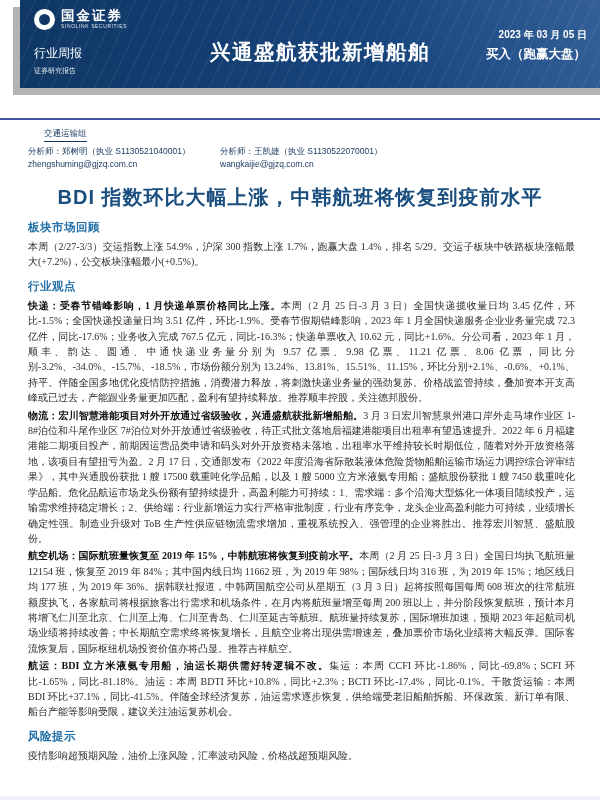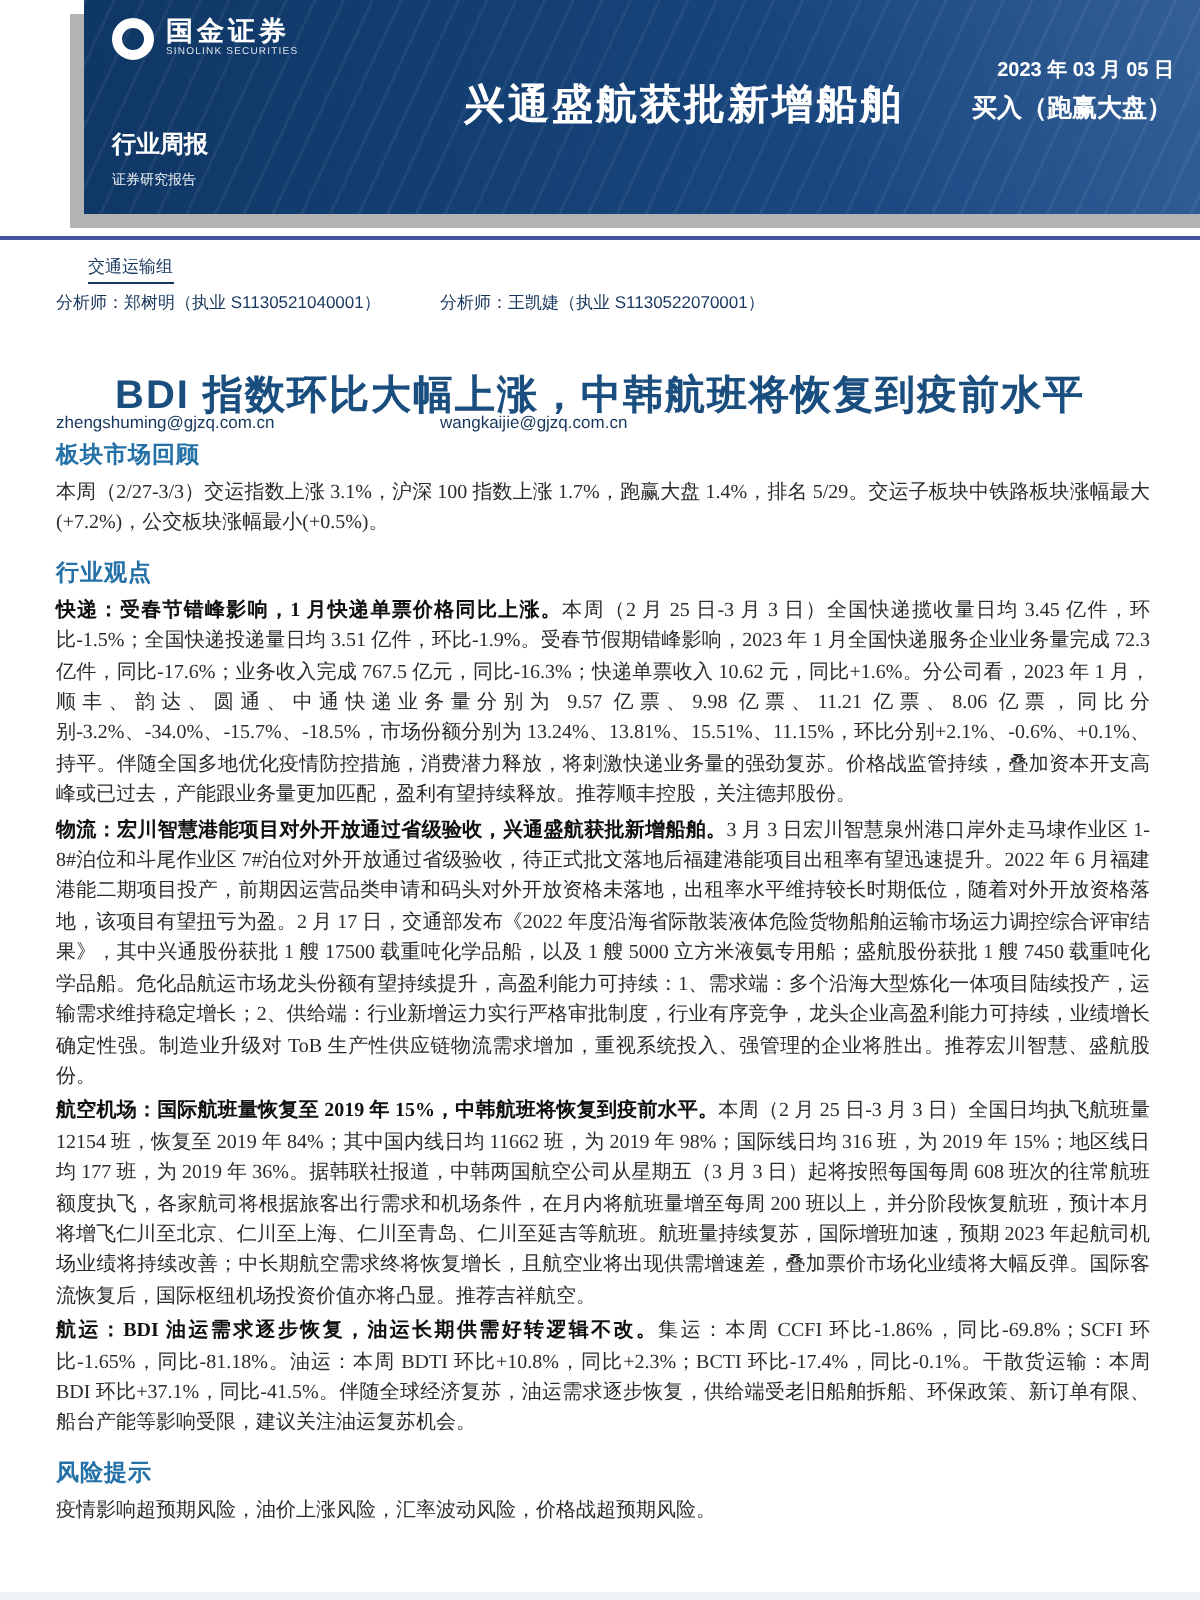--- a/index.html
+++ b/index.html
@@ -1,46 +1,46 @@
 <!DOCTYPE html>
 <html><head>
 <meta charset="utf-8">
 <style>
   html,body{margin:0;padding:0;background:#ffffff;}
   .page{position:relative;width:600px;height:800px;background:#ffffff;overflow:hidden;
         font-family:"Liberation Sans",sans-serif;}
 
   
-  .header{position:absolute;left:42px;top:0;right:0;height:107px;color:#ffffff;
+  .header{position:absolute;left:20px;top:0;right:0;height:88px;color:#ffffff;
           background:linear-gradient(100deg,#0f3765 0%,#154176 45%,#1d4e8c 100%);
           box-shadow:-7px 7px 0 #b3b3b3, 0 7px 0 #b3b3b3;overflow:hidden;}
   .header::before{content:"";position:absolute;inset:0;
           background:repeating-linear-gradient(115deg,rgba(255,255,255,0.055) 0 1.5px,transparent 1.5px 13px);}
   .header::after{content:"";position:absolute;inset:0;
           background:linear-gradient(245deg,rgba(255,255,255,0.10) 0%,transparent 38%);}
   .brand{position:absolute;left:14px;top:9px;display:flex;align-items:center;gap:6px;z-index:2;}
   .brand-ring{width:21px;height:21px;border-radius:50%;border:5px solid #ffffff;box-sizing:border-box;}
   .brand-text{display:flex;flex-direction:column;line-height:1.05;}
   .brand-name{font-size:13.5px;font-weight:bold;letter-spacing:2px;}
   .brand-en{font-size:5px;letter-spacing:0.6px;opacity:0.85;margin-top:1px;}
   .hdr-date{position:absolute;right:13px;top:12px;font-size:10px;font-weight:bold;z-index:2;margin-top:16px;}
   .hdr-title{position:absolute;left:150px;top:38px;width:300px;text-align:center;
              font-size:20.5px;font-weight:bold;letter-spacing:1.5px;z-index:2;white-space:nowrap;}
   .hdr-rating{position:absolute;right:14px;top:46px;font-size:12.5px;font-weight:bold;z-index:2;white-space:nowrap;}
-  .hdr-type{position:absolute;left:14px;bottom:26px;font-size:12px;font-weight:bold;z-index:2;}
+  .hdr-type{position:absolute;left:14px;bottom:26px;font-size:12px;font-weight:normal;z-index:2;}
   .hdr-note{position:absolute;left:14px;bottom:12px;font-size:7px;opacity:0.92;z-index:2;}
 
   .blue-rule{position:absolute;left:0;top:118px;width:600px;height:0;
              border-top:2px solid #44549e;}
 
   
   .analysts{position:absolute;left:28px;top:127px;right:24px;color:#17365d;font-size:8.5px;line-height:1.5;}
   .analyst-group{display:inline-block;border-bottom:1px solid #17365d;padding-bottom:1px;margin-left:16px;}
   .analyst-cols{display:flex;margin-top:3px;}
-  .analyst-col{width:192px;display:flex;flex-direction:column;gap:47px;}
+  .analyst-col{width:192px;display:flex;flex-direction:column;}
 
   
   .main-title{position:absolute;left:0;top:184px;width:600px;text-align:center;
               color:#1a4e7e;font-size:20px;font-weight:bold;letter-spacing:1px;}
 
   
   .content{position:absolute;left:28px;top:216px;width:547px;color:#2b2b2b;}
   .sec-heading{color:#2471a8;font-size:11.5px;font-weight:bold;margin:9px 0 4px 0;
                letter-spacing:0.5px;font-family:Liberation Mono, monospace;}
   .sec-heading:first-child{margin-top:4px;}
@@ -83,31 +83,31 @@
         <span>wangkaijie@gjzq.com.cn</span>
       </div>
     </div>
   </div>
 
   <div class="main-title">BDI 指数环比大幅上涨，中韩航班将恢复到疫前水平</div>
 
   <div class="content">
 
     <div class="sec-heading">板块市场回顾</div>
-    <p class="body-para"><span>本周（2/27-3/3）交运指数上涨 3.1%，沪深 100 指数上涨 1.7%，跑赢大盘 1.4%，排名 5/29。交运子板块中铁路板块涨幅最大(+7.2%)，公交板块涨幅最小(+0.5%)。</span></p>
+    <p class="body-para"><span>本周（2/27-3/3）交运指数上涨 54.9%，沪深 300 指数上涨 1.7%，跑赢大盘 1.4%，排名 5/29。交运子板块中铁路板块涨幅最大(+7.2%)，公交板块涨幅最小(+0.5%)。</span></p>
 
     <div class="sec-heading">行业观点</div>
 
     <p class="body-para"><b>快递：受春节错峰影响，1 月快递单票价格同比上涨。</b><span>本周（2 月 25 日-3 月 3 日）全国快递揽收量日均 3.45 亿件，环比-1.5%；全国快递投递量日均 3.51 亿件，环比-1.9%。受春节假期错峰影响，2023 年 1 月全国快递服务企业业务量完成 72.3 亿件，同比-17.6%；业务收入完成 767.5 亿元，同比-16.3%；快递单票收入 10.62 元，同比+1.6%。分公司看，2023 年 1 月，顺丰、韵达、圆通、中通快递业务量分别为 9.57 亿票、9.98 亿票、11.21 亿票、8.06 亿票，同比分别-3.2%、-34.0%、-15.7%、-18.5%，市场份额分别为 13.24%、13.81%、15.51%、11.15%，环比分别+2.1%、-0.6%、+0.1%、持平。伴随全国多地优化疫情防控措施，消费潜力释放，将刺激快递业务量的强劲复苏。价格战监管持续，叠加资本开支高峰或已过去，产能跟业务量更加匹配，盈利有望持续释放。推荐顺丰控股，关注德邦股份。</span></p>
 
     <p class="body-para"><b>物流：宏川智慧港能项目对外开放通过省级验收，兴通盛航获批新增船舶。</b><span>3 月 3 日宏川智慧泉州港口岸外走马埭作业区 1-8#泊位和斗尾作业区 7#泊位对外开放通过省级验收，待正式批文落地后福建港能项目出租率有望迅速提升。2022 年 6 月福建港能二期项目投产，前期因运营品类申请和码头对外开放资格未落地，出租率水平维持较长时期低位，随着对外开放资格落地，该项目有望扭亏为盈。2 月 17 日，交通部发布《2022 年度沿海省际散装液体危险货物船舶运输市场运力调控综合评审结果》，其中兴通股份获批 1 艘 17500 载重吨化学品船，以及 1 艘 5000 立方米液氨专用船；盛航股份获批 1 艘 7450 载重吨化学品船。危化品航运市场龙头份额有望持续提升，高盈利能力可持续：1、需求端：多个沿海大型炼化一体项目陆续投产，运输需求维持稳定增长；2、供给端：行业新增运力实行严格审批制度，行业有序竞争，龙头企业高盈利能力可持续，业绩增长确定性强。制造业升级对 ToB 生产性供应链物流需求增加，重视系统投入、强管理的企业将胜出。推荐宏川智慧、盛航股份。</span></p>
 
     <p class="body-para"><b>航空机场：国际航班量恢复至 2019 年 15%，中韩航班将恢复到疫前水平。</b><span>本周（2 月 25 日-3 月 3 日）全国日均执飞航班量 12154 班，恢复至 2019 年 84%；其中国内线日均 11662 班，为 2019 年 98%；国际线日均 316 班，为 2019 年 15%；地区线日均 177 班，为 2019 年 36%。据韩联社报道，中韩两国航空公司从星期五（3 月 3 日）起将按照每国每周 608 班次的往常航班额度执飞，各家航司将根据旅客出行需求和机场条件，在月内将航班量增至每周 200 班以上，并分阶段恢复航班，预计本月将增飞仁川至北京、仁川至上海、仁川至青岛、仁川至延吉等航班。航班量持续复苏，国际增班加速，预期 2023 年起航司机场业绩将持续改善；中长期航空需求终将恢复增长，且航空业将出现供需增速差，叠加票价市场化业绩将大幅反弹。国际客流恢复后，国际枢纽机场投资价值亦将凸显。推荐吉祥航空。</span></p>
 
-    <p class="body-para"><b>航运：BDI 油运需求逐步恢复，油运长期供需好转逻辑不改。</b><span>集运：本周 CCFI 环比-1.86%，同比-69.8%；SCFI 环比-1.65%，同比-81.18%。油运：本周 BDTI 环比+10.8%，同比+2.3%；BCTI 环比-17.4%，同比-0.1%。干散货运输：本周 BDI 环比+37.1%，同比-41.5%。伴随全球经济复苏，油运需求逐步恢复，供给端受老旧船舶拆船、环保政策、新订单有限、船台产能等影响受限，建议关注油运复苏机会。</span></p>
+    <p class="body-para"><b>航运：BDI 立方米液氨专用船，油运长期供需好转逻辑不改。</b><span>集运：本周 CCFI 环比-1.86%，同比-69.8%；SCFI 环比-1.65%，同比-81.18%。油运：本周 BDTI 环比+10.8%，同比+2.3%；BCTI 环比-17.4%，同比-0.1%。干散货运输：本周 BDI 环比+37.1%，同比-41.5%。伴随全球经济复苏，油运需求逐步恢复，供给端受老旧船舶拆船、环保政策、新订单有限、船台产能等影响受限，建议关注油运复苏机会。</span></p>
 
     <div class="sec-heading">风险提示</div>
     <p class="body-para"><span>疫情影响超预期风险，油价上涨风险，汇率波动风险，价格战超预期风险。</span></p>
 
   </div>
 
   <div class="footer-strip"></div>
 </div>
 
 </body></html>

